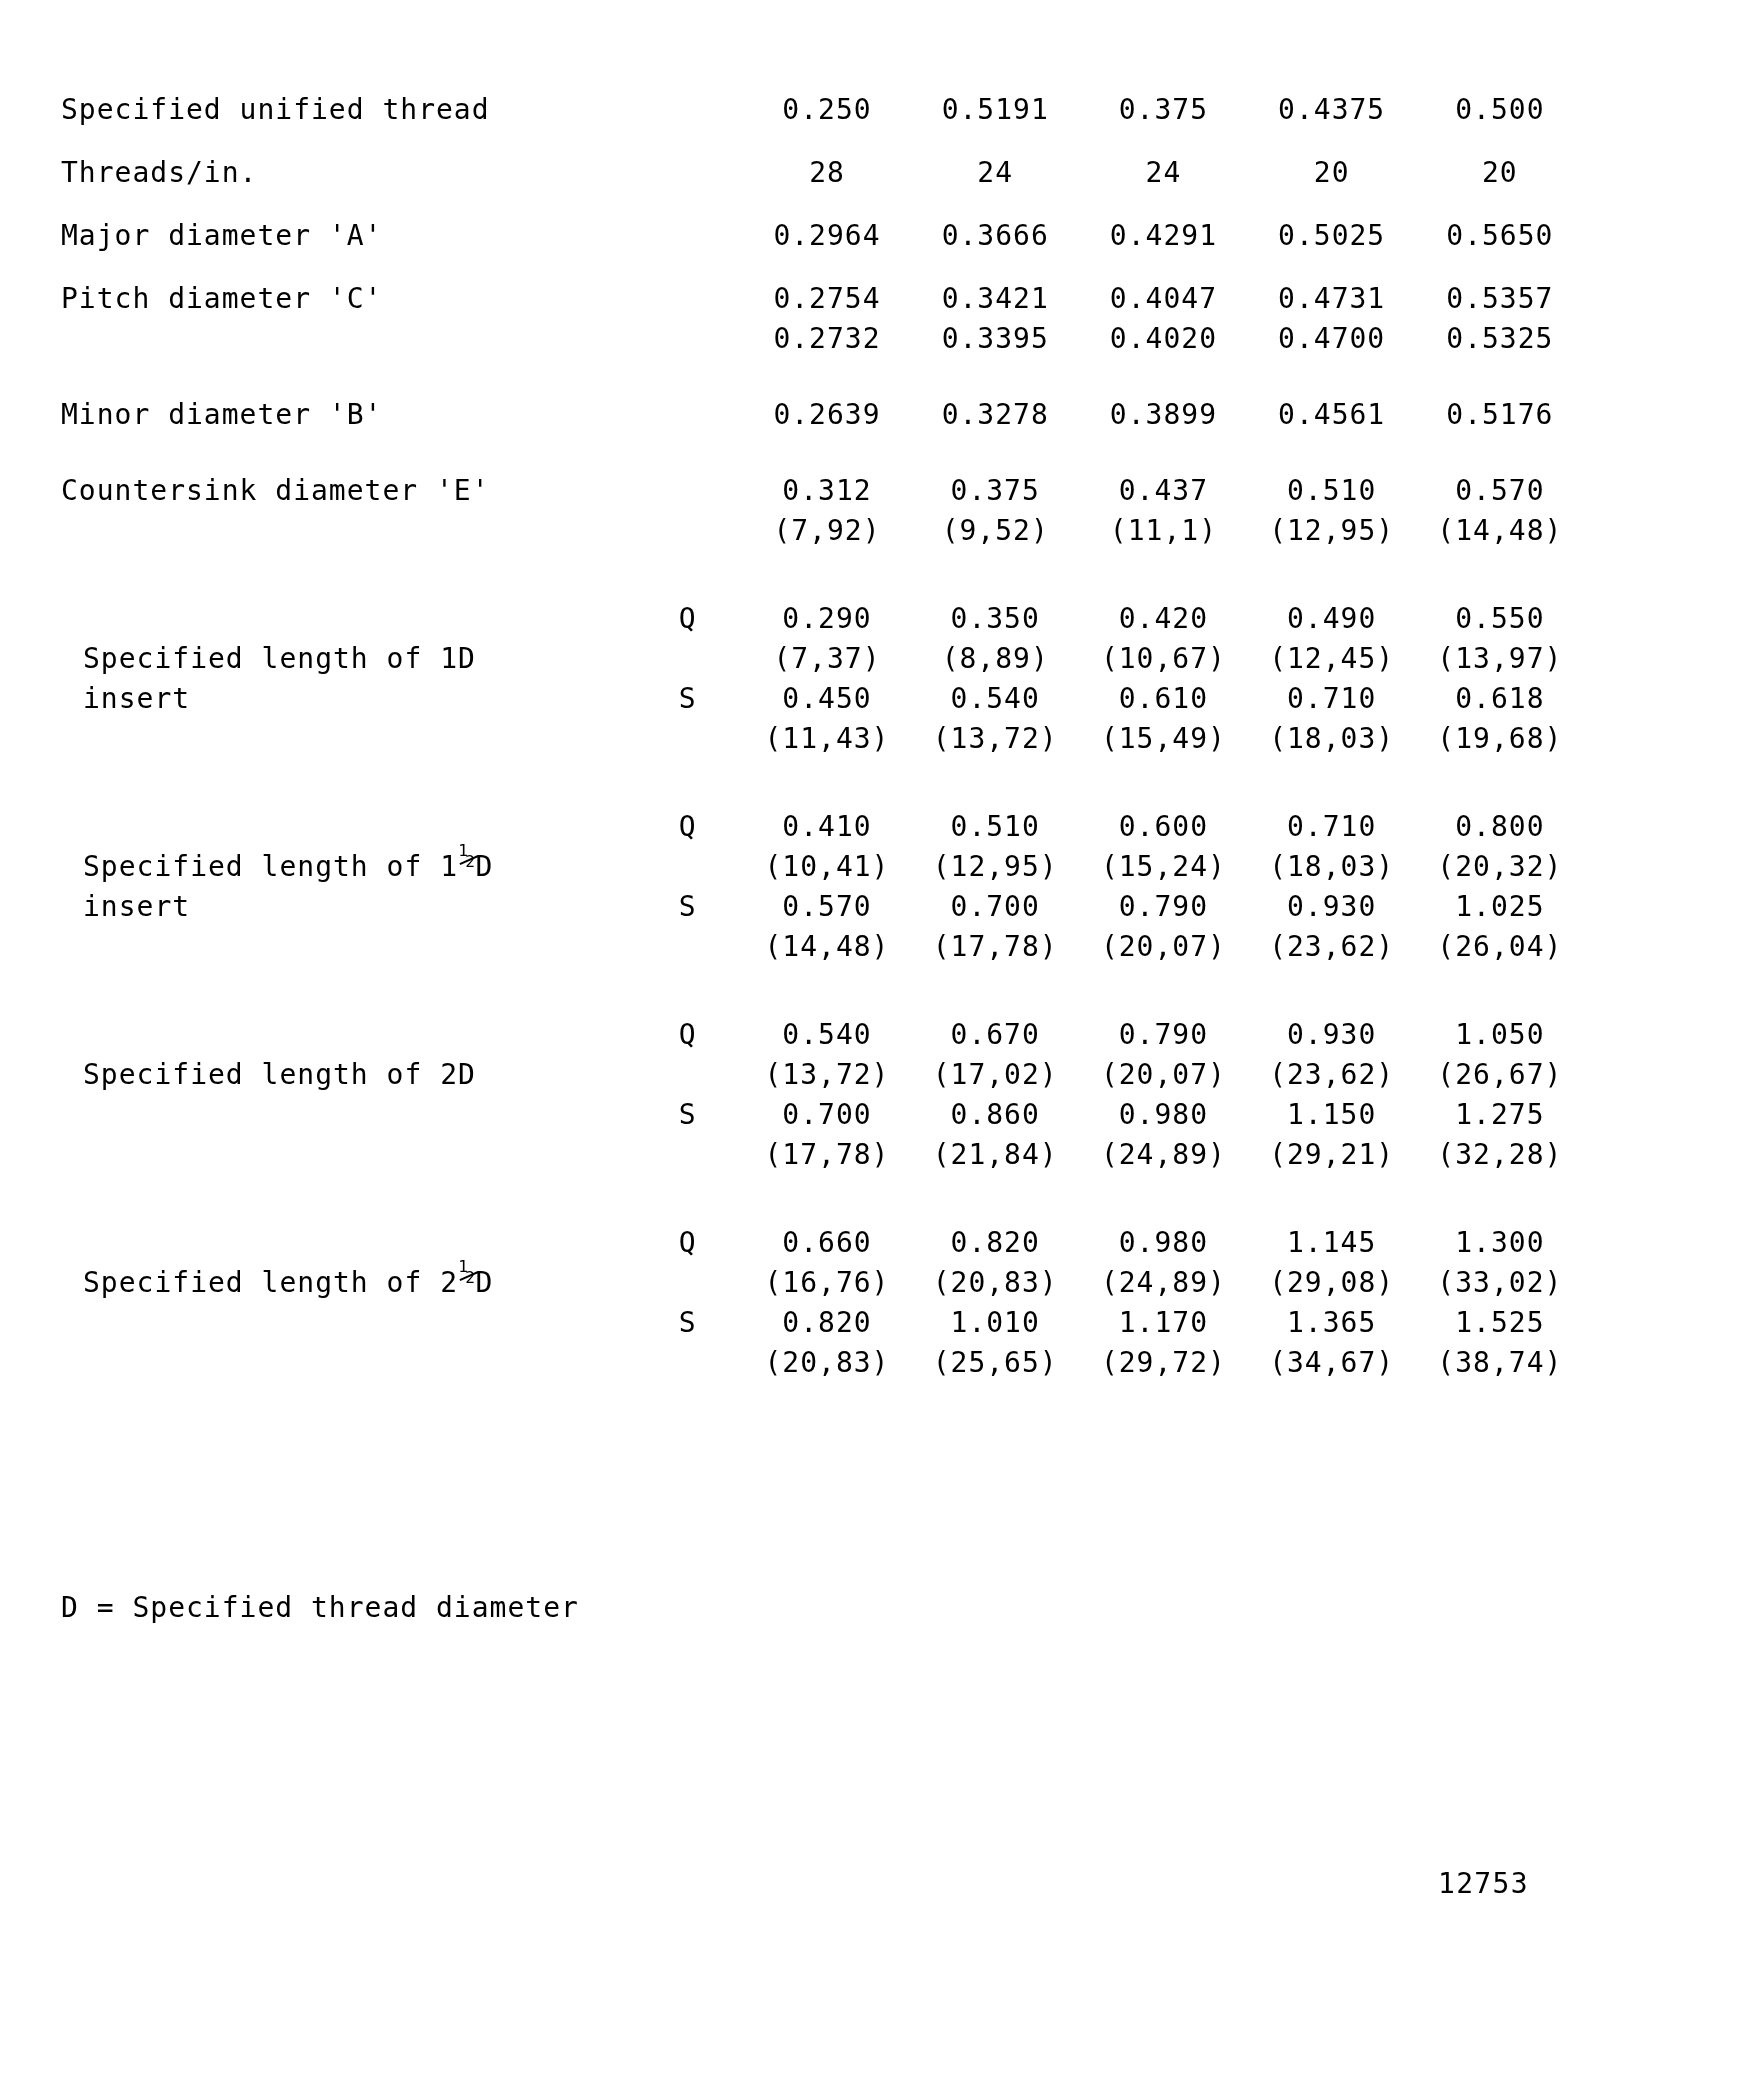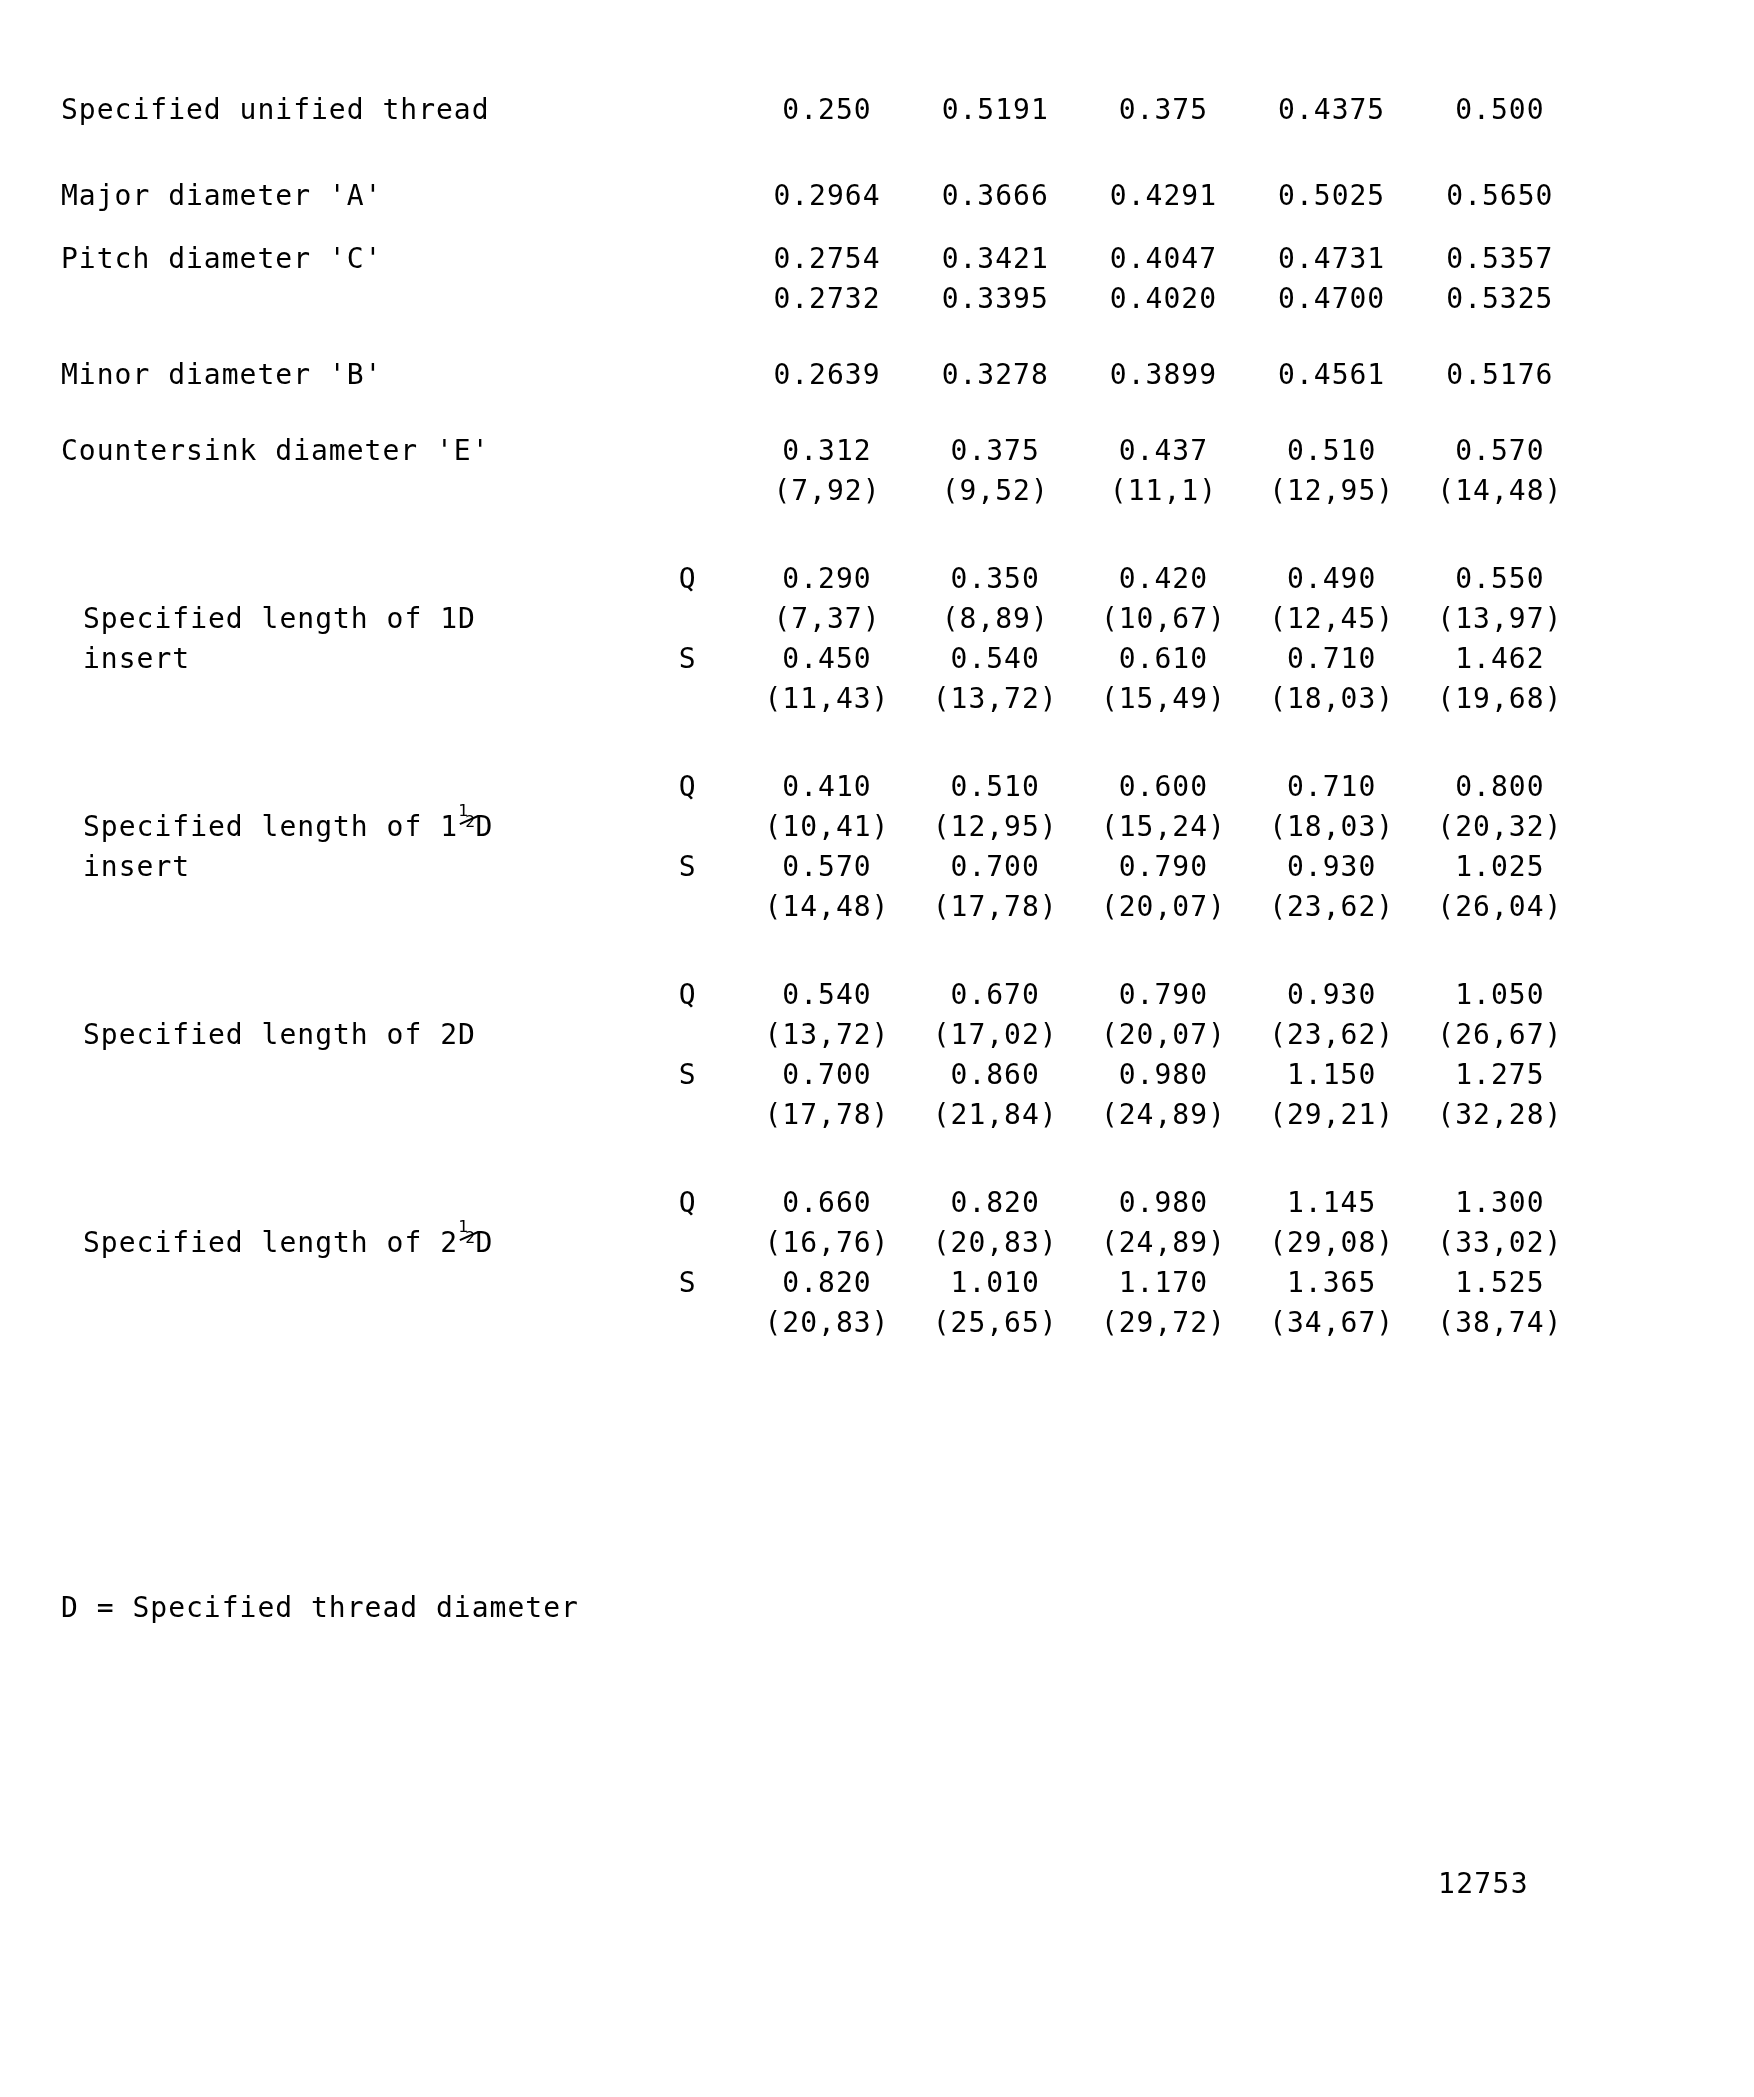--- a/index.html
+++ b/index.html
@@ -132,20 +132,29 @@
         <td class="c-num">0.250</td>
         <td class="c-num">0.5191</td>
         <td class="c-num">0.375</td>
         <td class="c-num">0.4375</td>
         <td class="c-num">0.500</td>
       </tr>
       <tr class="vgap-sm">
           <td colspan="7"></td>
         </tr>
 
+      <tr>
+        <td class="c-label">Threads/in.</td>
+        <td class="c-qs"></td>
+        <td class="c-num">28</td>
+        <td class="c-num">24</td>
+        <td class="c-num">24</td>
+        <td class="c-num">20</td>
+        <td class="c-num">20</td>
+      </tr>
       <tr class="vgap-sm">
           <td colspan="7"></td>
         </tr>
 
       <tr>
         <td class="c-label">Major diameter 'A'</td>
         <td class="c-qs"></td>
         <td class="c-num">0.2964</td>
         <td class="c-num">0.3666</td>
         <td class="c-num">0.4291</td>
@@ -238,21 +247,21 @@
       </tr>
       <tr>
         <td class="c-label">
           <span class="lbl-line">insert</span>
         </td>
         <td class="c-qs">S</td>
         <td class="c-num">0.450</td>
         <td class="c-num">0.540</td>
         <td class="c-num">0.610</td>
         <td class="c-num">0.710</td>
-        <td class="c-num">1.462</td>
+        <td class="c-num">0.618</td>
       </tr>
       <tr>
         <td class="c-label"></td>
         <td class="c-qs"></td>
         <td class="c-num">(11,43)</td>
         <td class="c-num">(13,72)</td>
         <td class="c-num">(15,49)</td>
         <td class="c-num">(18,03)</td>
         <td class="c-num">(19,68)</td>
       </tr>

